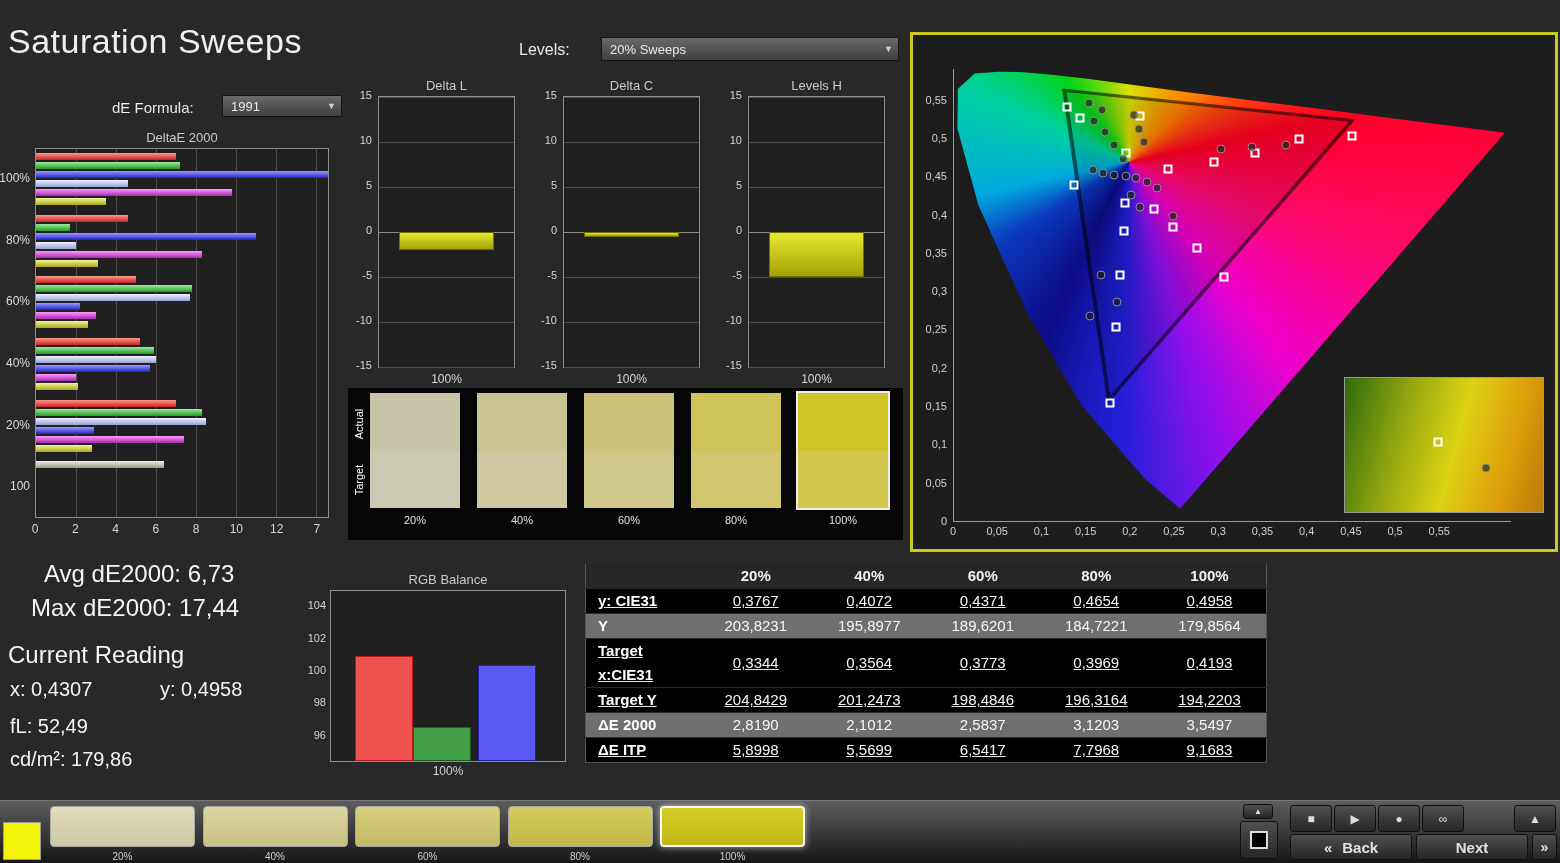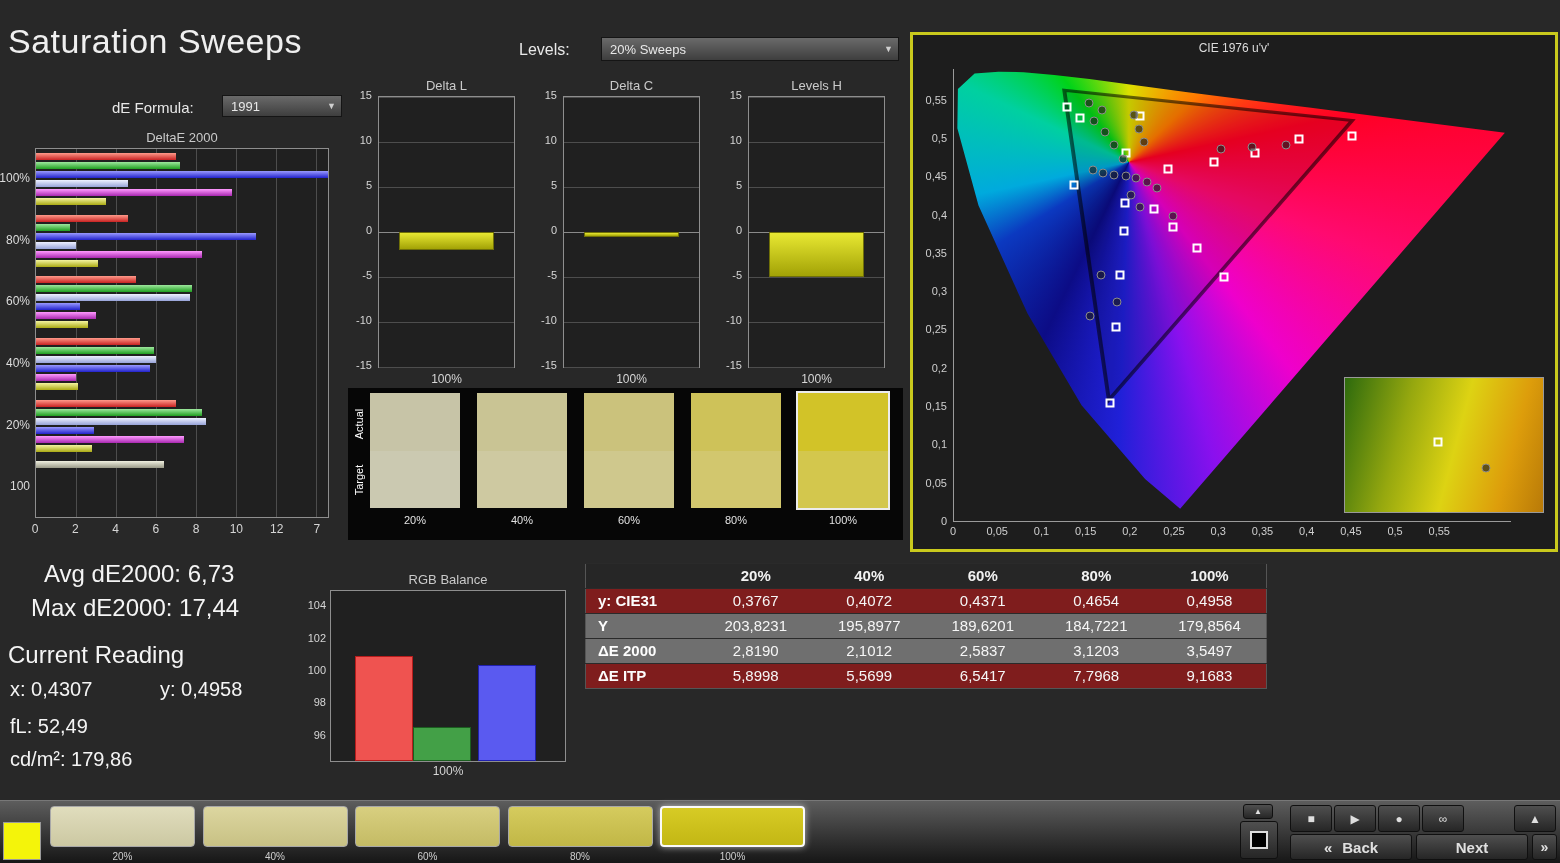--- a/index.html
+++ b/index.html
@@ -86,21 +86,21 @@
   .vbar-green{background:#43a047;border:1px solid #1b5e20;}
   .vbar-blue{background:#5a5af0;border:1px solid #2020b0;}
   #rgb-xlabel{left:330px;top:764px;width:236px;text-align:center;font-size:12px;color:#d6d6d6;}
   
   #data-table{left:585px;top:563px;width:682px;border-collapse:collapse;font-size:15px;table-layout:fixed;border:1px solid #555;}
   #data-table th,#data-table td{height:24px;padding:0;line-height:24px;border-top:1px solid #2a2a2a;}
   #data-table thead th{background:#262626;color:#f2f2f2;font-weight:bold;text-align:center;}
   #data-table .row-label{text-align:left;padding-left:12px;font-weight:bold;color:#fdfdfd;width:178px;}
   #data-table td{text-align:center;color:#f6f6f6;}
   #data-table tr.odd{background:#6f6f6f;}
-  #data-table tr.even{background:#7f1d1d;}
+  #data-table tr.even{background:#000000;text-decoration:underline;}
   
   #bottom-bar{left:0;top:800px;width:1560px;height:63px;background:linear-gradient(180deg,#5d5d5d,#161616);border-top:1px solid #787878;box-sizing:border-box;}
   #current-swatch{position:absolute;left:3px;top:21px;width:38px;height:38px;border:1px solid #9a9a9a;box-sizing:border-box;}
   .patch-btn{position:absolute;top:5px;width:145px;height:41px;border:1px solid #a8a8a8;border-radius:4px;box-sizing:border-box;cursor:pointer;}
   .patch-btn.selected{border:2px solid #fafafa;box-shadow:0 0 7px rgba(255,255,255,.6);}
   .patch-label{position:absolute;top:50px;width:145px;text-align:center;font-size:10px;color:#cfcfcf;}
   .cbtn{position:absolute;background:linear-gradient(180deg,#4f4f4f,#262626);border:1px solid #101010;border-radius:3px;color:#e0e0e0;
         display:flex;align-items:center;justify-content:center;box-sizing:border-box;cursor:pointer;}
   #collapse-btn{left:1243px;top:3px;width:30px;height:15px;font-size:8px;}
   #display-btn{left:1240px;top:20px;width:38px;height:38px;}
@@ -279,21 +279,20 @@
       <div class="sw-label" style="left: 343px;">80%</div>
       <div class="sw-pair selected" style="left: 450px;">
         <div class="sw-half" style="background: rgb(210, 195, 40);"></div>
         <div class="sw-half" style="background: rgb(211, 199, 77);"></div>
       </div>
       <div class="sw-label" style="left: 450px;">100%</div>
     </div>
 </div>
 
 <div id="cie-panel" class="abs" style="border-color: rgb(201, 201, 29);">
-  <div id="cie-title">CIE 1976 u'v'</div>
   <div id="cie-yticks">
       <div class="cie-ytick" style="top: 446px;">0</div>
       <div class="cie-ytick" style="top: 407.695px;">0,05</div>
       <div class="cie-ytick" style="top: 369.39px;">0,1</div>
       <div class="cie-ytick" style="top: 331.085px;">0,15</div>
       <div class="cie-ytick" style="top: 292.78px;">0,2</div>
       <div class="cie-ytick" style="top: 254.475px;">0,25</div>
       <div class="cie-ytick" style="top: 216.169px;">0,3</div>
       <div class="cie-ytick" style="top: 177.864px;">0,35</div>
       <div class="cie-ytick" style="top: 139.559px;">0,4</div>
@@ -415,20 +414,36 @@
         <td>0,4958</td>
       </tr>
       <tr class="odd">
         <th class="row-label">Y</th>
         <td>203,8231</td>
         <td>195,8977</td>
         <td>189,6201</td>
         <td>184,7221</td>
         <td>179,8564</td>
       </tr>
+      <tr class="even">
+        <th class="row-label">Target x:CIE31</th>
+        <td>0,3344</td>
+        <td>0,3564</td>
+        <td>0,3773</td>
+        <td>0,3969</td>
+        <td>0,4193</td>
+      </tr>
+      <tr class="even">
+        <th class="row-label">Target Y</th>
+        <td>204,8429</td>
+        <td>201,2473</td>
+        <td>198,4846</td>
+        <td>196,3164</td>
+        <td>194,2203</td>
+      </tr>
       <tr class="odd">
         <th class="row-label">ΔE 2000</th>
         <td>2,8190</td>
         <td>2,1012</td>
         <td>2,5837</td>
         <td>3,1203</td>
         <td>3,5497</td>
       </tr>
       <tr class="even">
         <th class="row-label">ΔE ITP</th>

